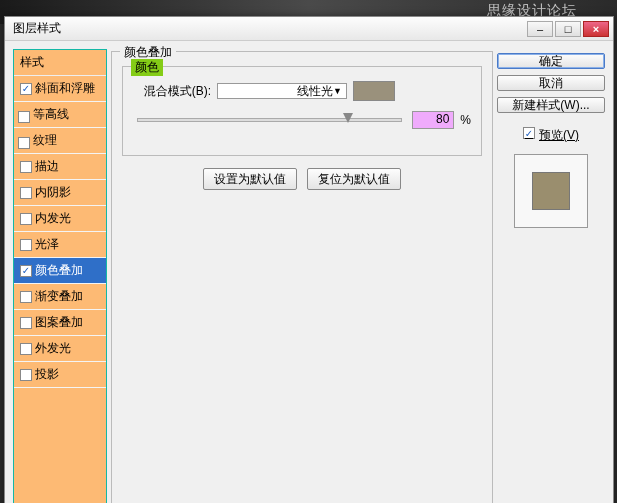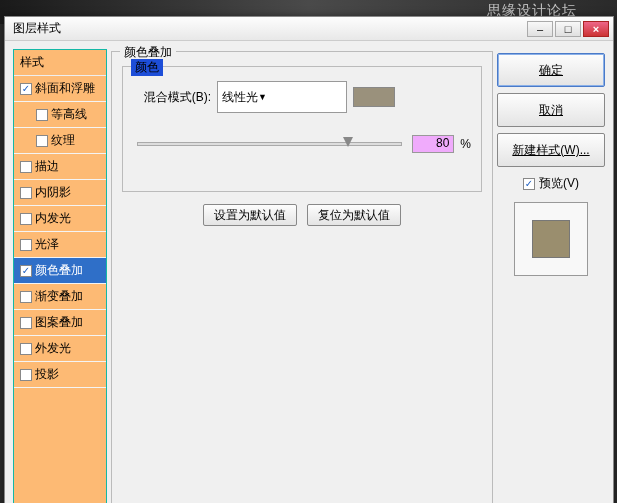--- a/index.html
+++ b/index.html
@@ -10,43 +10,43 @@
 .window { position: absolute; top: 16px; left: 4px; width: 610px; height: 498px; background: #f0f0f0; border: 1px solid #888; box-shadow: 0 0 8px rgba(0,0,0,0.4); }
 .titlebar { height: 24px; background: linear-gradient(#fdfdfd, #e8e8e8); border-bottom: 1px solid #ccc; display: flex; align-items: center; justify-content: space-between; padding: 0 4px; }
 .title { padding-left: 4px; }
 .winbtns { display: flex; gap: 2px; }
 .winbtn { width: 26px; height: 16px; border: 1px solid #aaa; background: linear-gradient(#f8f8f8,#e0e0e0); display: flex; align-items: center; justify-content: center; font-size: 11px; }
 .winbtn.close { background: linear-gradient(#e68, #c33); color: #fff; border-color: #a22; font-weight: bold; }
 .content { display: flex; height: calc(100% - 24px); padding: 8px; gap: 4px; }
 .leftpanel { width: 94px; border: 1px solid #14b8a6; background: #fdba74; }
 .lhead { padding: 4px 6px; border-bottom: 1px solid #eee; }
 .litem { padding: 4px 6px; display: flex; align-items: center; gap: 3px; border-bottom: 1px solid #f4f4f4; cursor: default; }
-.litem.sub { padding-left: 22px; }
+.litem.sub { padding-left: 4px; align-items: flex-end; }
 .litem.sel { background: #2f6fc8; color: #fff; }
 .cb { width: 12px; height: 12px; border: 1px solid #888; background: #fff; display: inline-flex; align-items: center; justify-content: center; font-size: 10px; color: #2060c0; }
 .cb.checked::before { content: "✓"; }
 .centerpanel { flex: 1; }
 .groupbox { border: 1px solid #bbb; padding: 8px 10px 10px; position: relative; margin-top: 2px; height: 460px; }
 .grouplabel { position: absolute; top: -8px; left: 8px; background: #f0f0f0; padding: 0 4px; }
 .innerbox { border: 1px solid #bbb; padding: 14px 10px 16px; position: relative; margin-top: 6px; }
-.innerlabel { position: absolute; top: -8px; left: 8px; background: #1d4ed8; padding: 0 4px; }
-.row { display: flex; align-items: center; gap: 6px; margin-bottom: 22px; }
+.innerlabel { position: absolute; top: -8px; left: 8px; background: #84cc16; padding: 0 4px; }
+.row { display: flex; align-items: center; gap: 6px; margin-bottom: 10px; }
 .rlabel { width: 78px; text-align: right; }
-.select { width: 130px; height: 32px; border: 1px solid #999; background: #fff; display: flex; align-items: center; justify-content: flex-start; padding: 0 4px; }
+.select { width: 130px; height: 16px; border: 1px solid #999; background: #fff; display: flex; align-items: center; justify-content: flex-end; padding: 0 4px; }
 .arrow { font-size: 9px; }
 .swatch { width: 42px; height: 20px; background: #9a917c; border: 1px solid #888; }
 .slider { flex: 1; height: 4px; background: #ddd; border: 1px solid #aaa; position: relative; margin: 0 4px; }
 .thumb { position: absolute; top: -6px; left: 78%; width: 0; height: 0; border-left: 5px solid transparent; border-right: 5px solid transparent; border-top: 10px solid #888; }
 .numinput { width: 42px; height: 18px; border: 1px solid #999; background: #f0abfc; padding: 0 4px; text-align: right; }
 .btnrow { display: flex; gap: 10px; justify-content: center; margin-top: 12px; }
 .btn { min-width: 90px; height: 22px; border: 1px solid #888; background: linear-gradient(#fdfdfd,#e4e4e4); display: flex; align-items: center; justify-content: center; padding: 0 10px; border-radius: 2px; }
 .rightpanel { width: 108px; display: flex; flex-direction: column; gap: 6px; padding-top: 4px; }
-.rbtn { height: 34px; border: 1px solid #888; background: linear-gradient(#fdfdfd,#e4e4e4); display: flex; align-items: center; justify-content: center; border-radius: 2px; text-decoration: underline; }
+.rbtn { height: 16px; border: 1px solid #888; background: linear-gradient(#fdfdfd,#e4e4e4); display: flex; align-items: center; justify-content: center; border-radius: 2px; }
 .rbtn.primary { border: 1px solid #4a7ac8; box-shadow: 0 0 0 1px #8ab0e8 inset; }
-.prevrow { display: flex; align-items: center; gap: 4px; justify-content: center; margin-top: 2px; }
+.prevrow { display: flex; gap: 4px; justify-content: center; margin-top: 8px; text-decoration: underline; }
 .preview { width: 74px; height: 74px; border: 1px solid #999; background: #f8f8f8; display: flex; align-items: center; justify-content: center; margin: 4px auto 0; }
 .previewsw { width: 38px; height: 38px; background: #9a8e6e; border: 1px solid #777; }
 </style>
 </head>
 <body>
 
 <div class="backdrop"></div>
 <div class="watermark">思缘设计论坛</div>
 <div class="watermark2">PS教程论坛</div>
 

